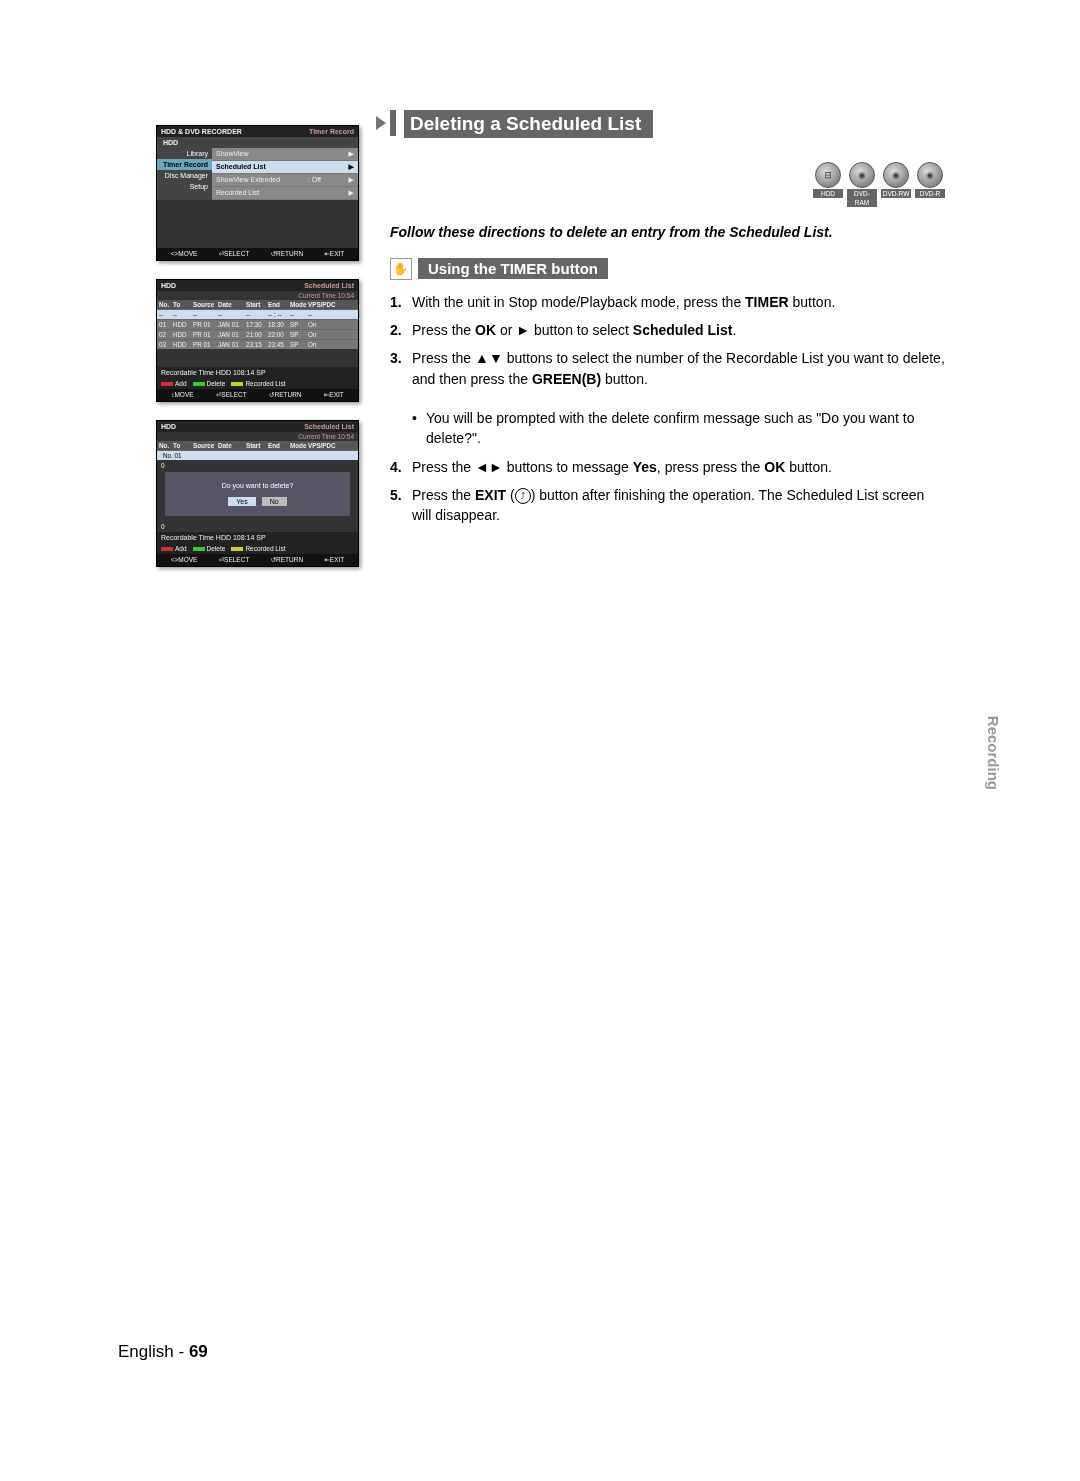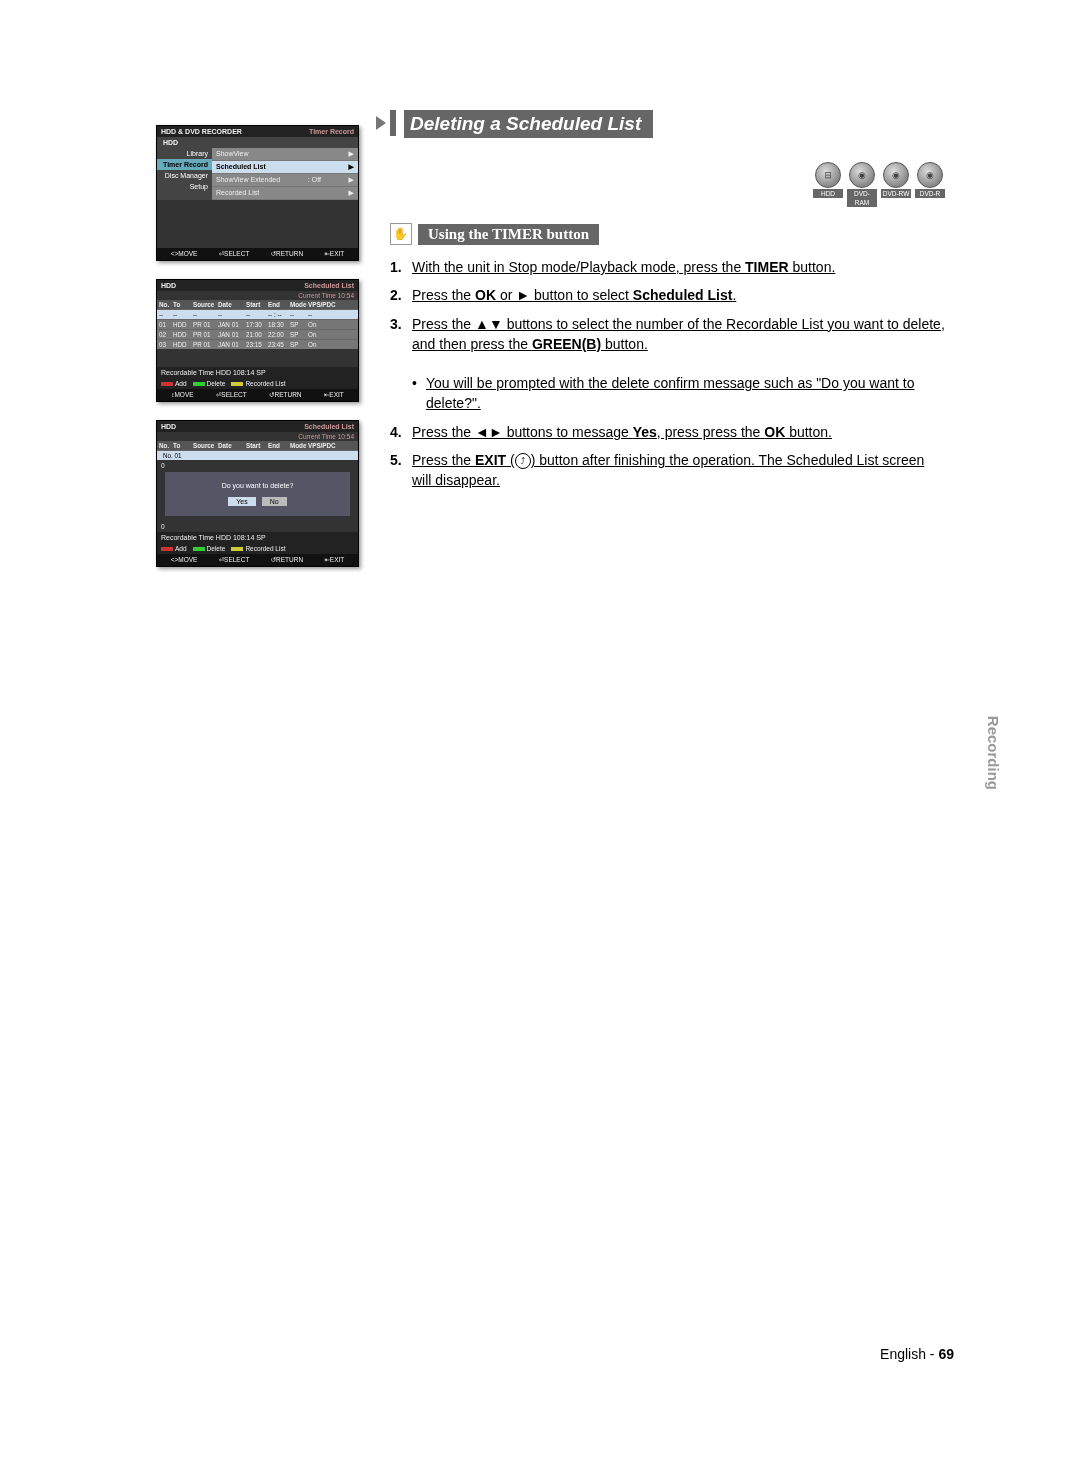--- a/index.html
+++ b/index.html
@@ -130,21 +130,20 @@
     color:#fff;
   }
   .dialog .btns { margin-top:8px; display:flex; justify-content:center; gap:6px;}
   .dialog .btn { background:#bbb; color:#000; padding:1px 8px; font-size:7px; }
   .dialog .btn.sel { background:#cde; }
   
   .section-head {
     display:flex;
     align-items:flex-start;
     margin-bottom: 24px;
-    font-style: italic;
   }
   .sh-bar {
     width: 6px;
     height: 26px;
     background:#666;
     margin-right: 8px;
     position: relative;
   }
   .sh-bar::before{
     content:"";
@@ -202,35 +201,33 @@
     border:1px solid #999;
     display:flex;align-items:center;justify-content:center;
     font-size:12px;color:#888;
   }
   .sub-title {
     background:#666;
     color:#fff;
     font-size:15px;
     font-weight:bold;
     padding:2px 10px;
-    font-family:Liberation Serif, serif;
   }
   ol.steps {
     list-style:none;
     padding:0;margin:0;
     font-size:14px;
     line-height:1.45;
     counter-reset: step;
   }
   ol.steps > li {
     counter-increment: step;
     position:relative;
     padding-left: 22px;
     margin-bottom: 8px;
-    text-decoration: underline;
   }
   ol.steps > li::before {
     content: counter(step) ".";
     position:absolute;
     left:0;
     font-weight:bold;
   }
   ol.steps strong{font-weight:bold;}
   ul.bullets{
     list-style:none;
@@ -252,22 +249,22 @@
     transform: rotate(90deg);
     transform-origin: right top;
     color:#999;
     font-weight:bold;
     font-size:15px;
   }
   .pagefoot{
     position:absolute;
     bottom: 18px;
     width:100%;
-    text-align:right;
-    font-size:14px;
+    text-align:left;
+    font-size:17px;
   }
   .pagefoot strong{font-weight:bold;}
   .exit-circ{
     display:inline-block;
     width:14px;height:14px;
     border:1px solid #000;
     border-radius:50%;
     text-align:center;
     font-size:9px;
     line-height:14px;
@@ -458,20 +455,21 @@
       <div class="mi">
           <div class="circ">◉</div>
           <div class="lab">DVD-RW</div>
         </div>
       <div class="mi">
           <div class="circ">◉</div>
           <div class="lab">DVD-R</div>
         </div>
     </div>
 
+    <div class="intro">Follow these directions to delete an entry from the Scheduled List.</div>
 
     <div class="sub-head">
       <div class="sub-icon">✋</div>
       <div class="sub-title">Using the TIMER button</div>
     </div>
 
     <ol class="steps">
       <li>
         <span>With the unit in Stop mode/Playback mode, press the </span><strong>TIMER</strong><span> button.</span>
       </li>

